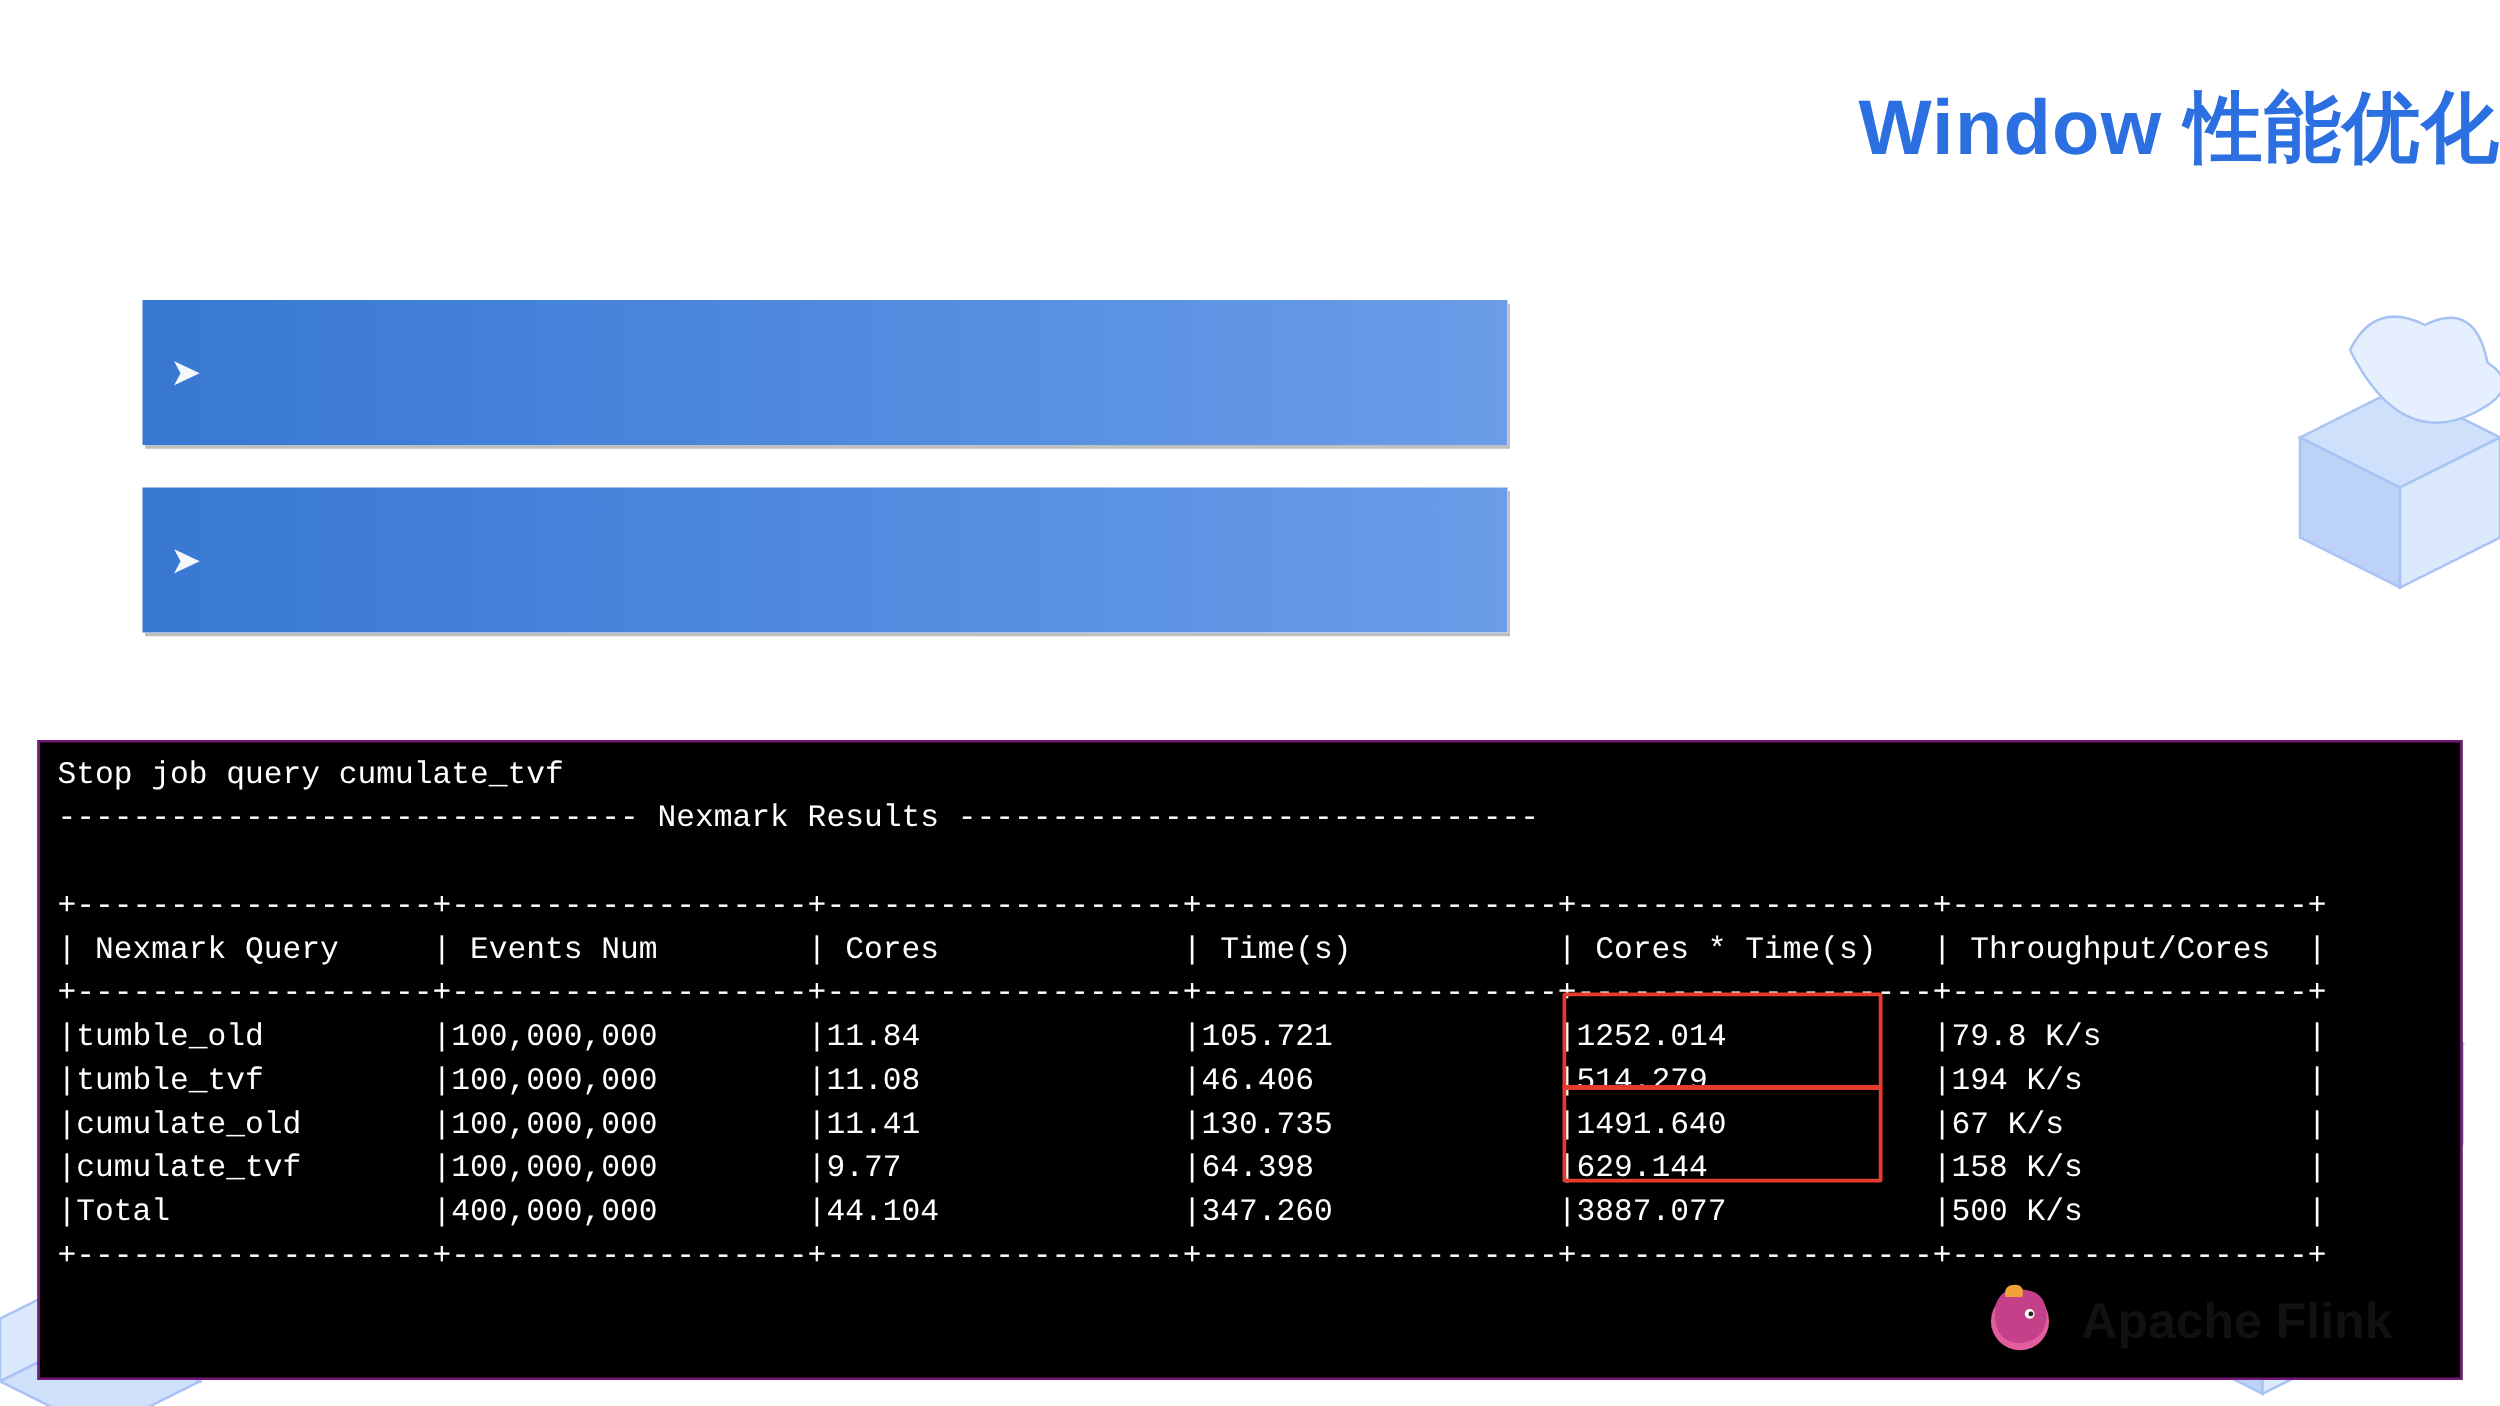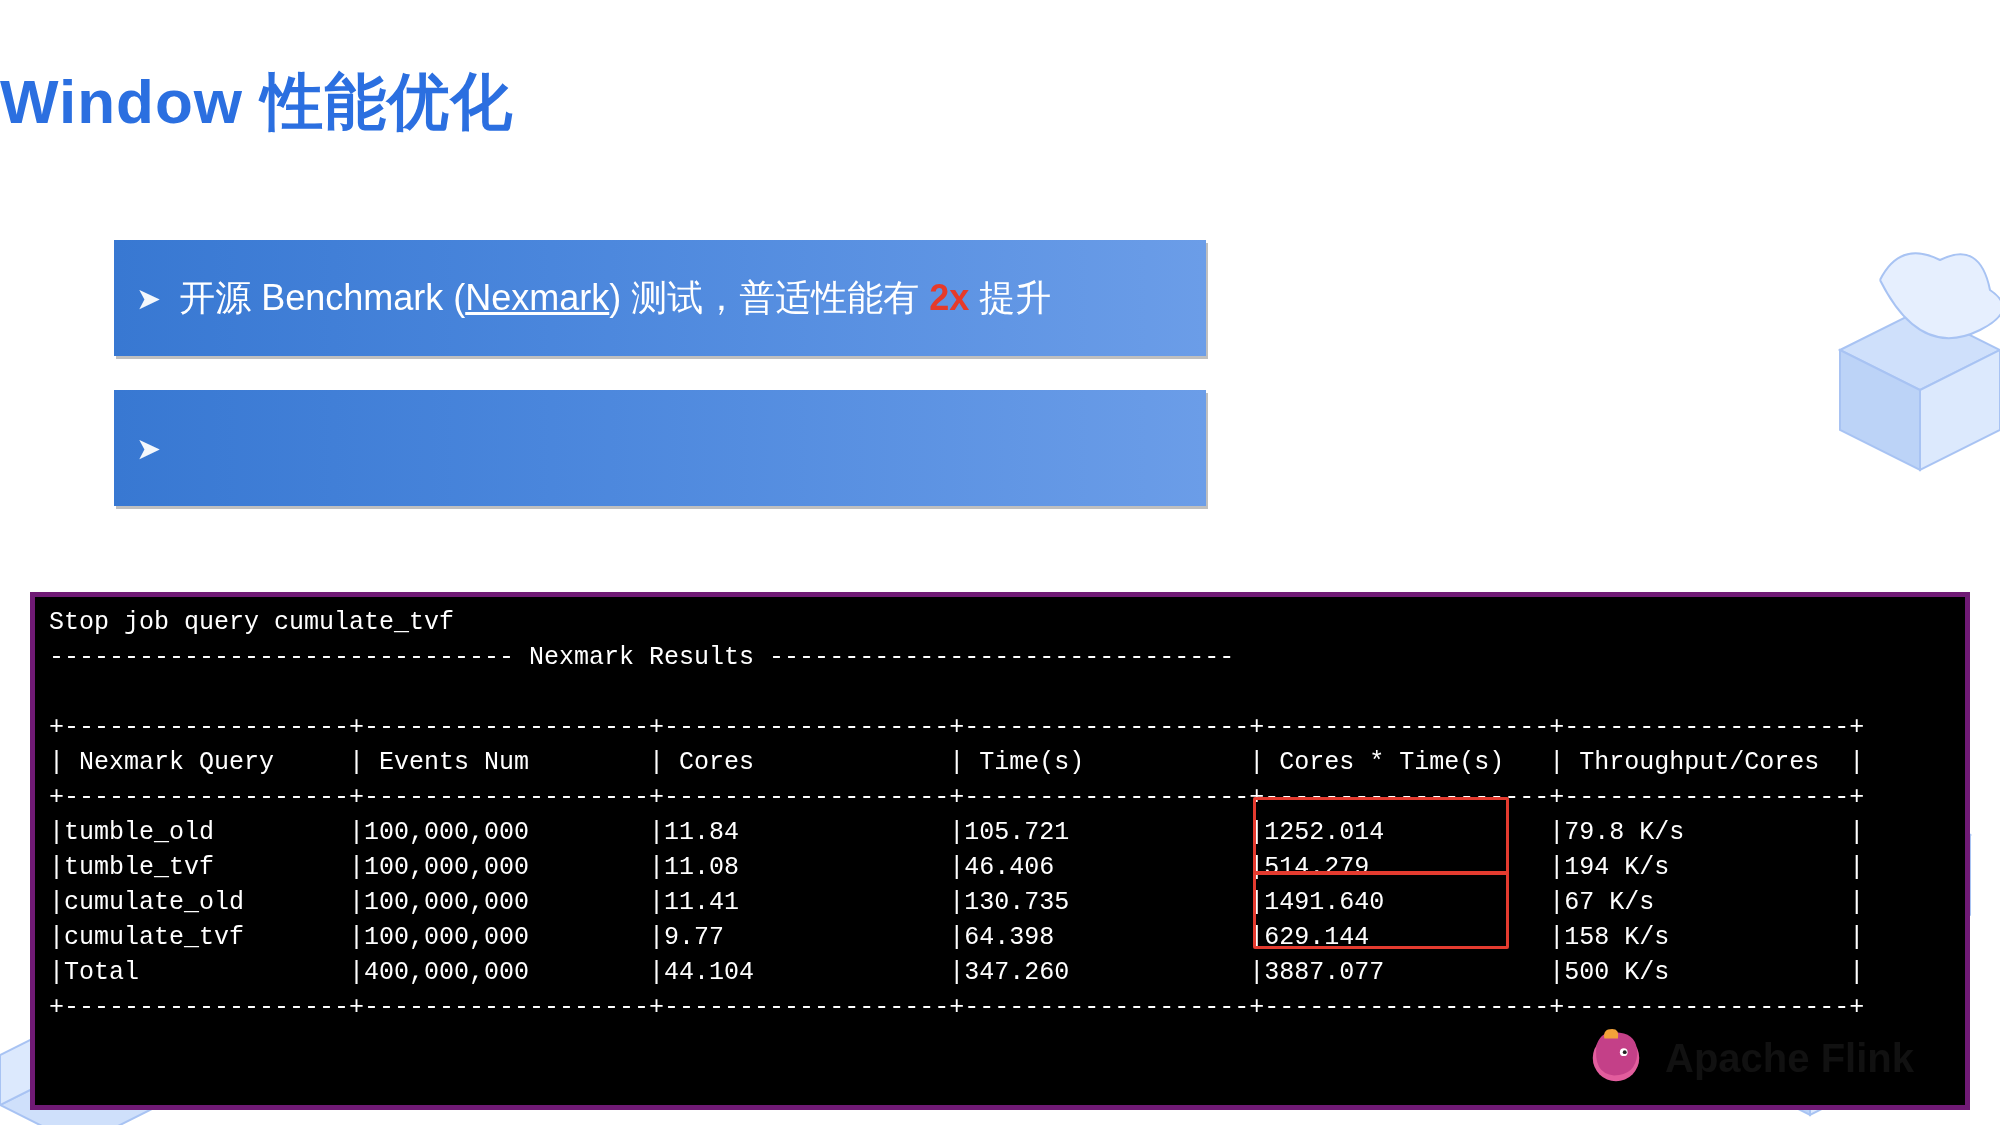--- a/index.html
+++ b/index.html
@@ -6,33 +6,33 @@
 .slide{position:relative;width:2000px;height:1125px}
 
 
 .deco{position:absolute;pointer-events:none}
 .deco svg{display:block}
 .deco-br{right:-70px;bottom:-10px}
 .deco-rt{right:-40px;top:230px}
 .deco-bl{left:-60px;bottom:-40px}
 
 
-.title{position:absolute;left:0;right:0;top:60px;text-align:left;font-weight:800;font-size:62px;color:#2b6fe0;letter-spacing:1px}
+.title{position:absolute;left:0;right:0;top:60px;text-align:right;font-weight:800;font-size:62px;color:#2b6fe0;letter-spacing:1px}
 
 
 .banner{position:absolute;left:114px;width:1092px;height:116px;display:flex;align-items:center;color:#fff;font-size:36px;box-shadow:2px 3px 0 rgba(0,0,0,0.25);background:linear-gradient(90deg,#3878d2 0%,#4a86dc 40%,#6b9de8 100%)}
 .banner .arrow{margin:0 18px 0 22px;font-size:30px;color:#fff;opacity:.95}
 .banner .txt{white-space:nowrap}
 .banner u{text-decoration:underline}
 .banner .hl{color:#e63a2a;font-weight:600}
 .b1{top:240px}
 .b2{top:390px}
 
 
-.term{position:absolute;left:30px;right:30px;top:592px;background:#000;color:#fff;border:5px solid #701a75;padding:8px 14px 10px 14px;font-family:"Courier New",ui-monospace,monospace;font-size:25px;line-height:35px;white-space:pre}
+.term{position:absolute;left:30px;right:30px;top:592px;background:#000;color:#fff;border:2px solid #701a75;padding:8px 14px 10px 14px;font-family:"Courier New",ui-monospace,monospace;font-size:25px;line-height:35px;white-space:pre}
 .term .red{position:absolute;border:3px solid #e43b2f;border-radius:2px;pointer-events:none}
 
 
 .footer{position:absolute;right:86px;bottom:34px;display:flex;align-items:center;gap:18px}
 .footer .name{font-weight:800;font-size:40px;color:#111}
 </style>
 </head>
 <body>
 <div class="slide">
 
@@ -68,23 +68,20 @@
     <polygon points="200,120 200,200 280,240 280,160" fill="#bcd3f7"></polygon>
     <polygon points="360,120 360,200 280,240 280,160" fill="#dce9fd"></polygon>
   </g>
 </svg>
 </div>
 
 <div class="title">Window 性能优化</div>
 
 <div class="banner b1">
   <span class="arrow">➤</span>
-  <span class="txt">
-    <span>开源 Benchmark (</span><u>Nexmark</u><span>) 测试，普适性能有 </span><span class="hl">2x</span><span> 提升</span>
-  </span>
 </div>
 
 <div class="banner b2">
   <span class="arrow">➤</span>
 </div>
 
 <div class="term"><span>Stop job query cumulate_tvf</span>
 <span>------------------------------- Nexmark Results -------------------------------</span>
 <span></span>
 <span>+-------------------+-------------------+-------------------+-------------------+-------------------+-------------------+</span>

